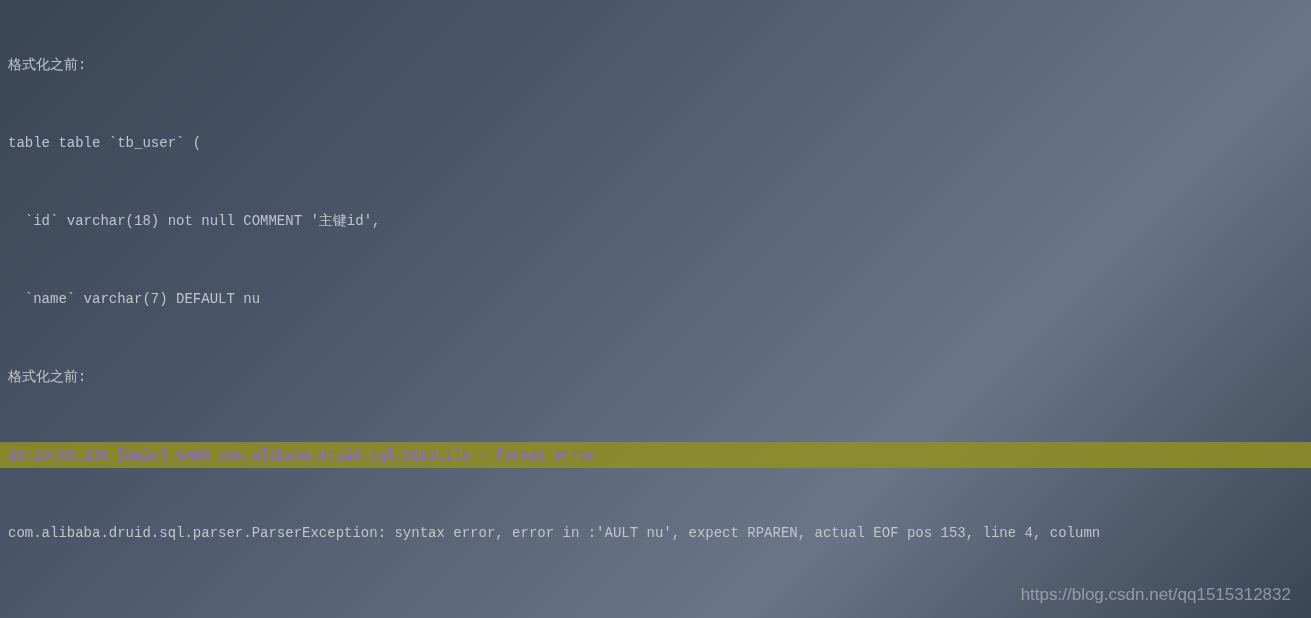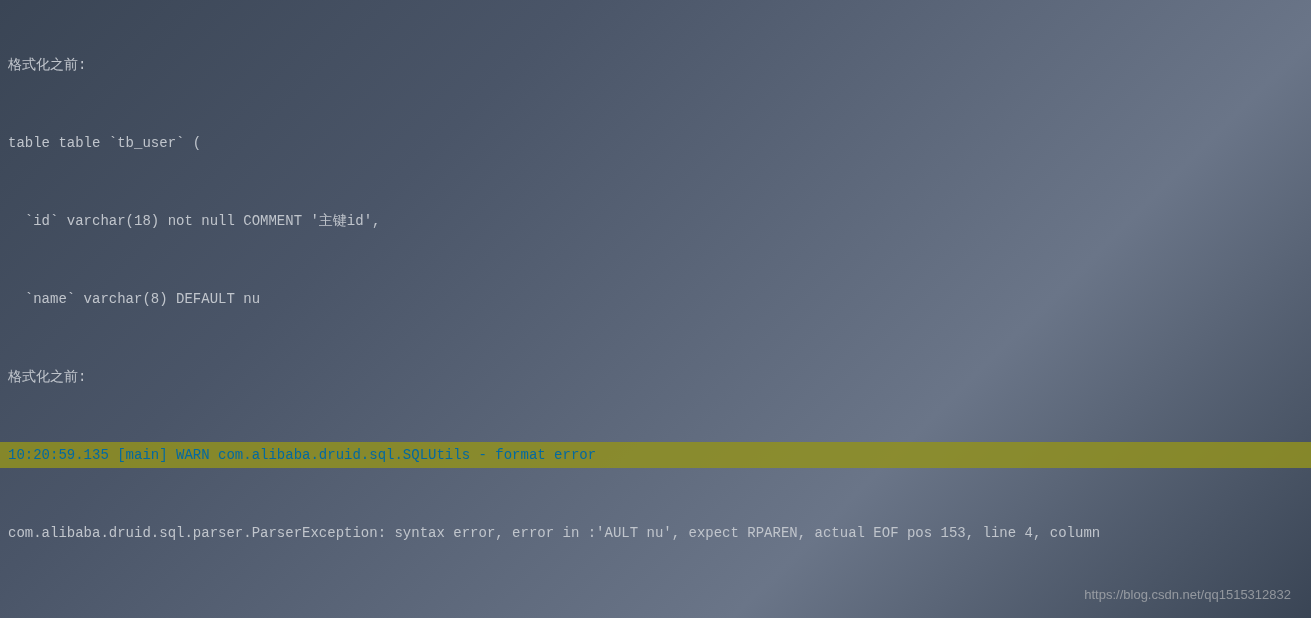--- a/index.html
+++ b/index.html
@@ -24,39 +24,39 @@
       white-space: pre;
     }
     .line {
       padding: 0 8px;
       height: 26px;
       display: flex;
       align-items: center;
     }
     .highlighted {
       background-color: rgba(144, 144, 32, 0.85);
-      color: #0369a1;
+      color: #8b5cf6;
     }
     .watermark {
       position: absolute;
       bottom: 10px;
       right: 20px;
       color: rgba(200, 200, 200, 0.6);
-      font-size: 13px;
+      font-size: 17px;
       font-family: Arial, sans-serif;
     }
   </style>
 </head>
 <body>
 
 <div class="console">
   <div class="line">格式化之前:</div>
   <div class="line">table table `tb_user` (</div>
   <div class="line">  `id` varchar(18) not null COMMENT '主键id',</div>
-  <div class="line">  `name` varchar(8) DEFAULT nu</div>
+  <div class="line">  `name` varchar(7) DEFAULT nu</div>
   <div class="line">格式化之前:</div>
   <div class="line highlighted">10:20:59.135 [main] WARN com.alibaba.druid.sql.SQLUtils - format error</div>
   <div class="line">com.alibaba.druid.sql.parser.ParserException: syntax error, error in :'AULT nu', expect RPAREN, actual EOF pos 153, line 4, column </div>
   
   
   
   
   
   
   

